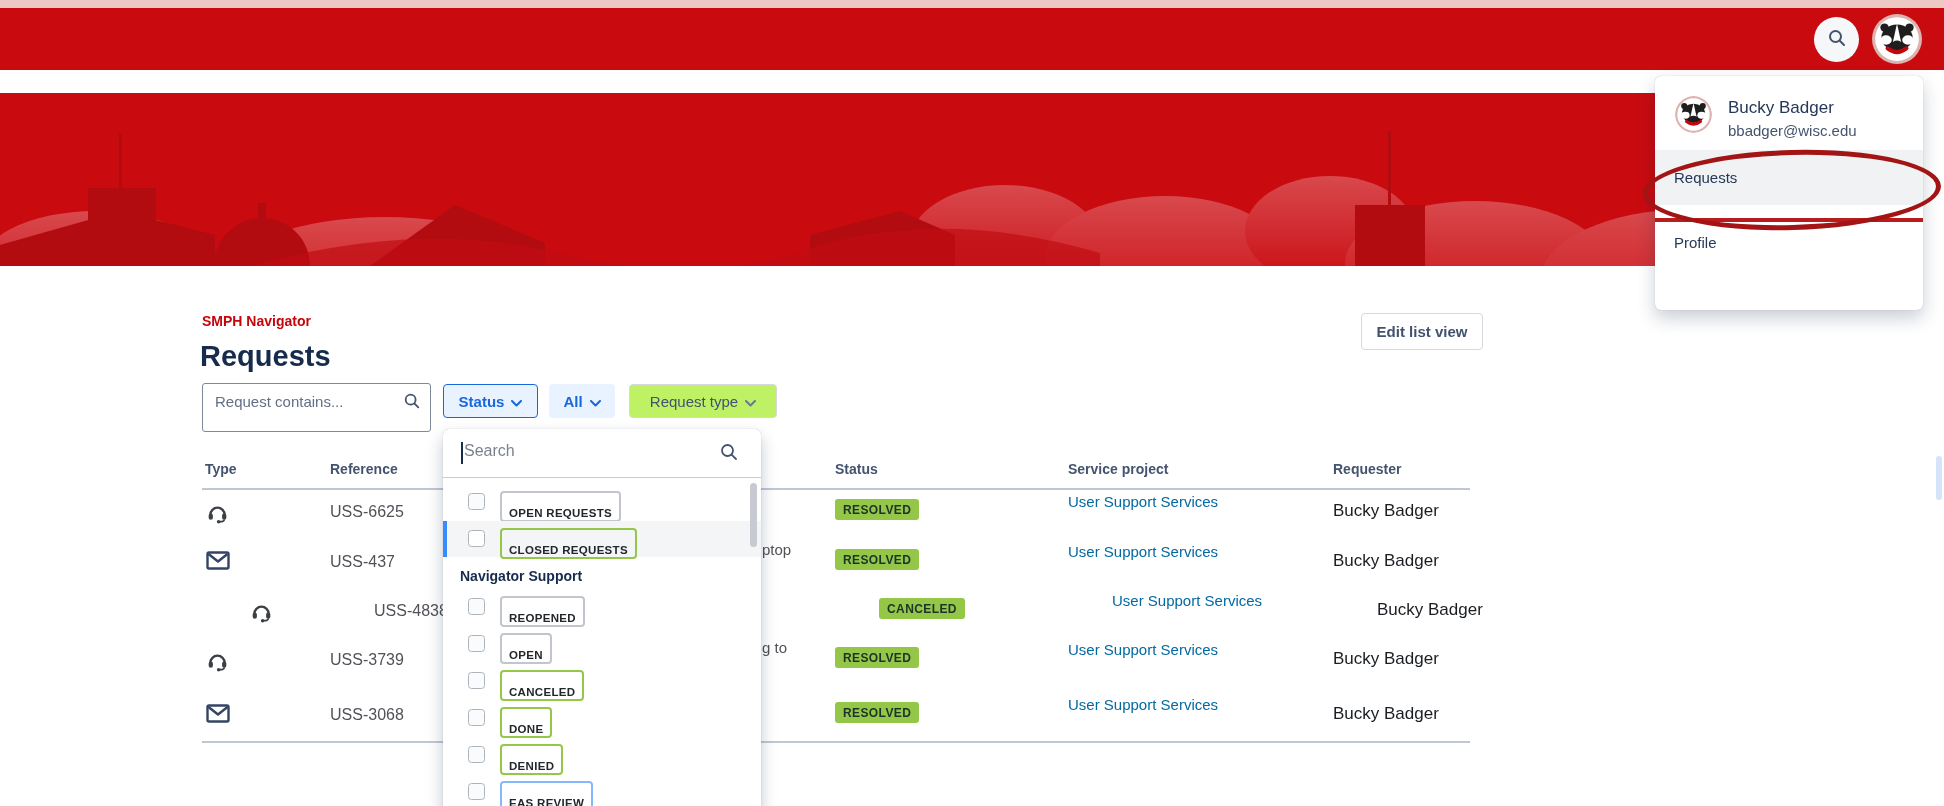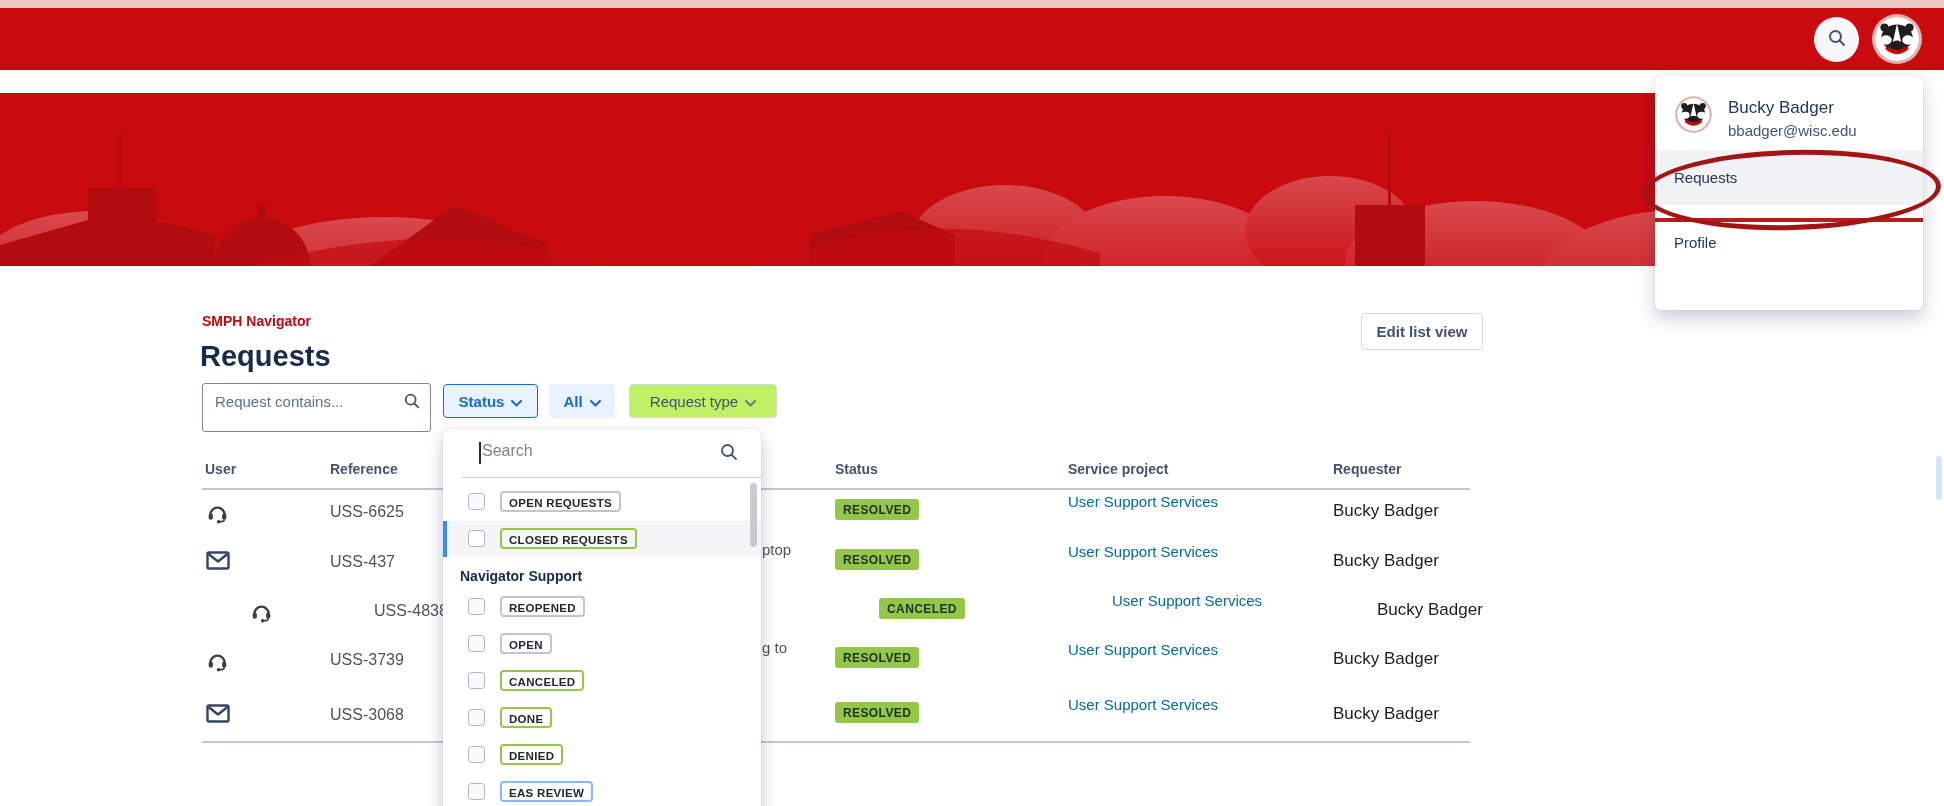--- a/index.html
+++ b/index.html
@@ -63,33 +63,33 @@
   .cell-frag{position:absolute;left:762px;top:3px;font-size:15px;color:#505258;}
   .cell-status{position:absolute;left:835px;top:11px;}
   .tbadge{display:inline-block;background:#94c748;color:#1c3329;font-size:12px;font-weight:bold;letter-spacing:.4px;
     padding:4px 8px 3px;border-radius:3px;}
   .cell-proj{position:absolute;left:1068px;top:5px;font-size:15px;color:#0369a1;}
   .cell-req{position:absolute;left:1333px;top:13px;font-size:17px;color:#1a1d21;}
 
   
   .sd-panel{position:absolute;left:443px;top:429px;width:318px;height:390px;background:#fff;border-radius:6px;
     box-shadow:0 8px 16px rgba(9,30,66,.25),0 0 1px rgba(9,30,66,.31);z-index:20;}
-  .sd-search{position:relative;height:48px;border-bottom:1px solid #c6ccd3;margin-left:18px;}
+  .sd-search{position:relative;height:48px;border-bottom:1px solid #c6ccd3;}
   .sd-caret{position:absolute;left:18px;top:13px;width:1.5px;height:22px;background:#172b4d;}
   .sd-search-text{position:absolute;left:21px;top:13px;font-size:16px;color:#7a828e;}
   .sd-mag{position:absolute;right:22px;top:13px;}
   .sd-opt{position:absolute;left:0;width:318px;height:36px;cursor:pointer;}
   .sd-opt.hl{background:#f4f5f7;}
   .sd-bluebar{display:none;position:absolute;left:0;top:0;width:4px;height:36px;background:#388bff;}
   .sd-opt.hl .sd-bluebar{display:block;}
   .sd-cbx{position:absolute;left:25px;top:9px;width:17px;height:17px;border:1.5px solid #aeb4bc;border-radius:3.5px;
     background:#fafbfc;box-sizing:border-box;}
   .sd-opt.hl .sd-cbx{background:#fff;}
   .sd-badge{position:absolute;left:57px;top:7px;display:inline-block;border:2px solid #c2c5cb;border-radius:4px;
-    padding:4px 7px 1px;font-size:11.5px;font-weight:bold;letter-spacing:.3px;color:#22272b;background:transparent;}
+    padding:14px 7px 1px;font-size:11.5px;font-weight:bold;letter-spacing:.3px;color:#22272b;background:transparent;}
   .sd-opt.b-green .sd-badge{border-color:#94c748;}
   .sd-opt.b-blue .sd-badge{border-color:#85b8ff;}
   .sd-group-header{position:absolute;left:17px;width:280px;font-size:14px;font-weight:bold;color:#172b4d;}
   .sd-scrollthumb{position:absolute;left:307px;top:54px;width:7px;height:64px;background:#c7cad1;border-radius:4px;}
 
   .page-scrollthumb{position:absolute;left:1936px;top:456px;width:6px;height:44px;background:#d5e4f9;border-radius:3px;z-index:70;}
 
   .icon{display:inline-block;}
 </style>
 </head>
@@ -209,21 +209,21 @@
   <button class="fbtn fbtn-rtype">
     <span>Request type</span>
     <span class="icon">
       <svg width="11" height="7" viewBox="0 0 11 7">
           <polyline points="1,1 5.5,5.5 10,1" fill="none" stroke="#6b778c" stroke-width="2" stroke-linecap="round" stroke-linejoin="round"></polyline>
         </svg>
     </span>
   </button>
 
   <div class="thead">
-    <span class="th" style="left:205px">User</span>
+    <span class="th" style="left:205px">Type</span>
     <span class="th" style="left:330px">Reference</span>
     <span class="th" style="left:835px">Status</span>
     <span class="th" style="left:1068px">Service project</span>
     <span class="th" style="left:1333px">Requester</span>
   </div>
   <div class="thead-line"></div>
   <div id="rows-container">
   <div class="trow" style="top: 488px;">
     <span class="cell-type">
       <svg width="23" height="23" viewBox="0 0 24 24">

